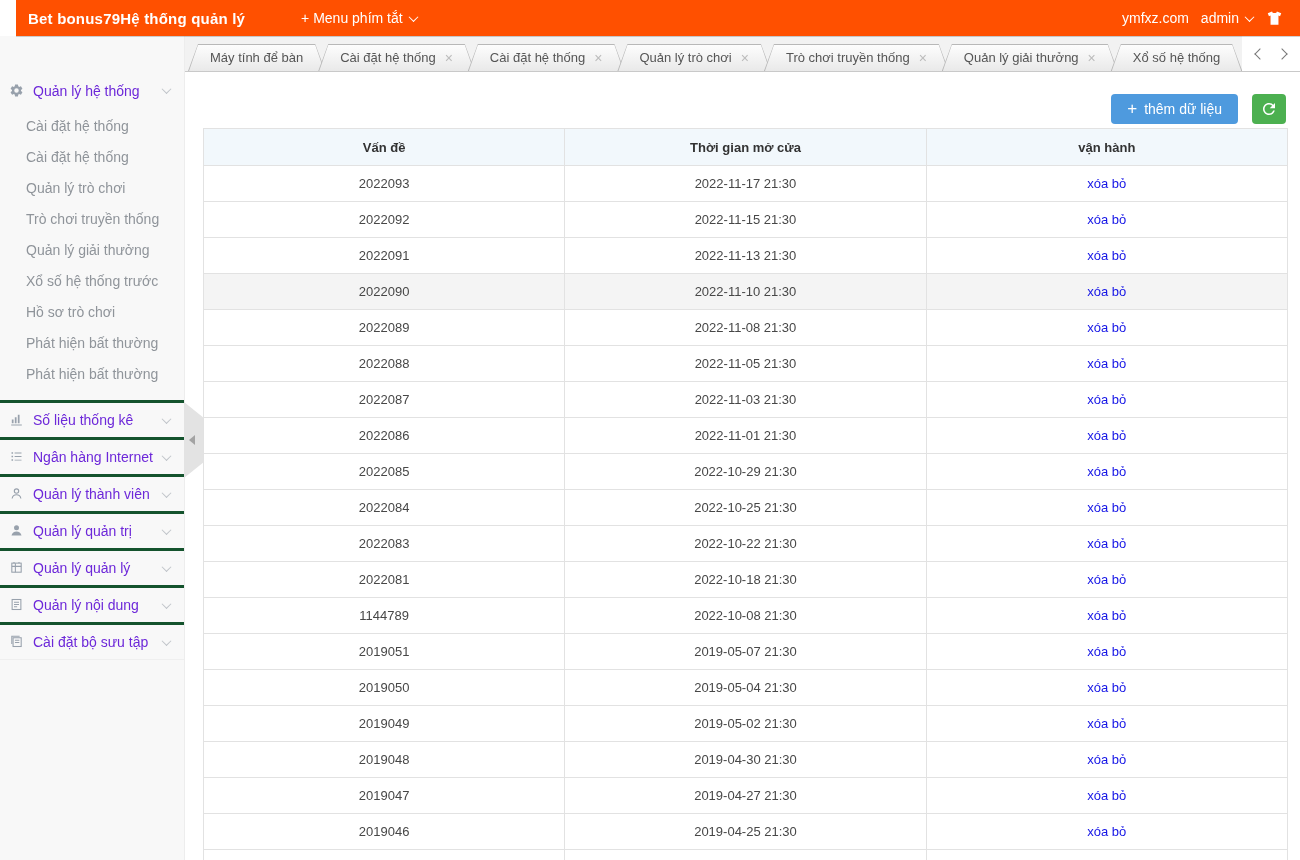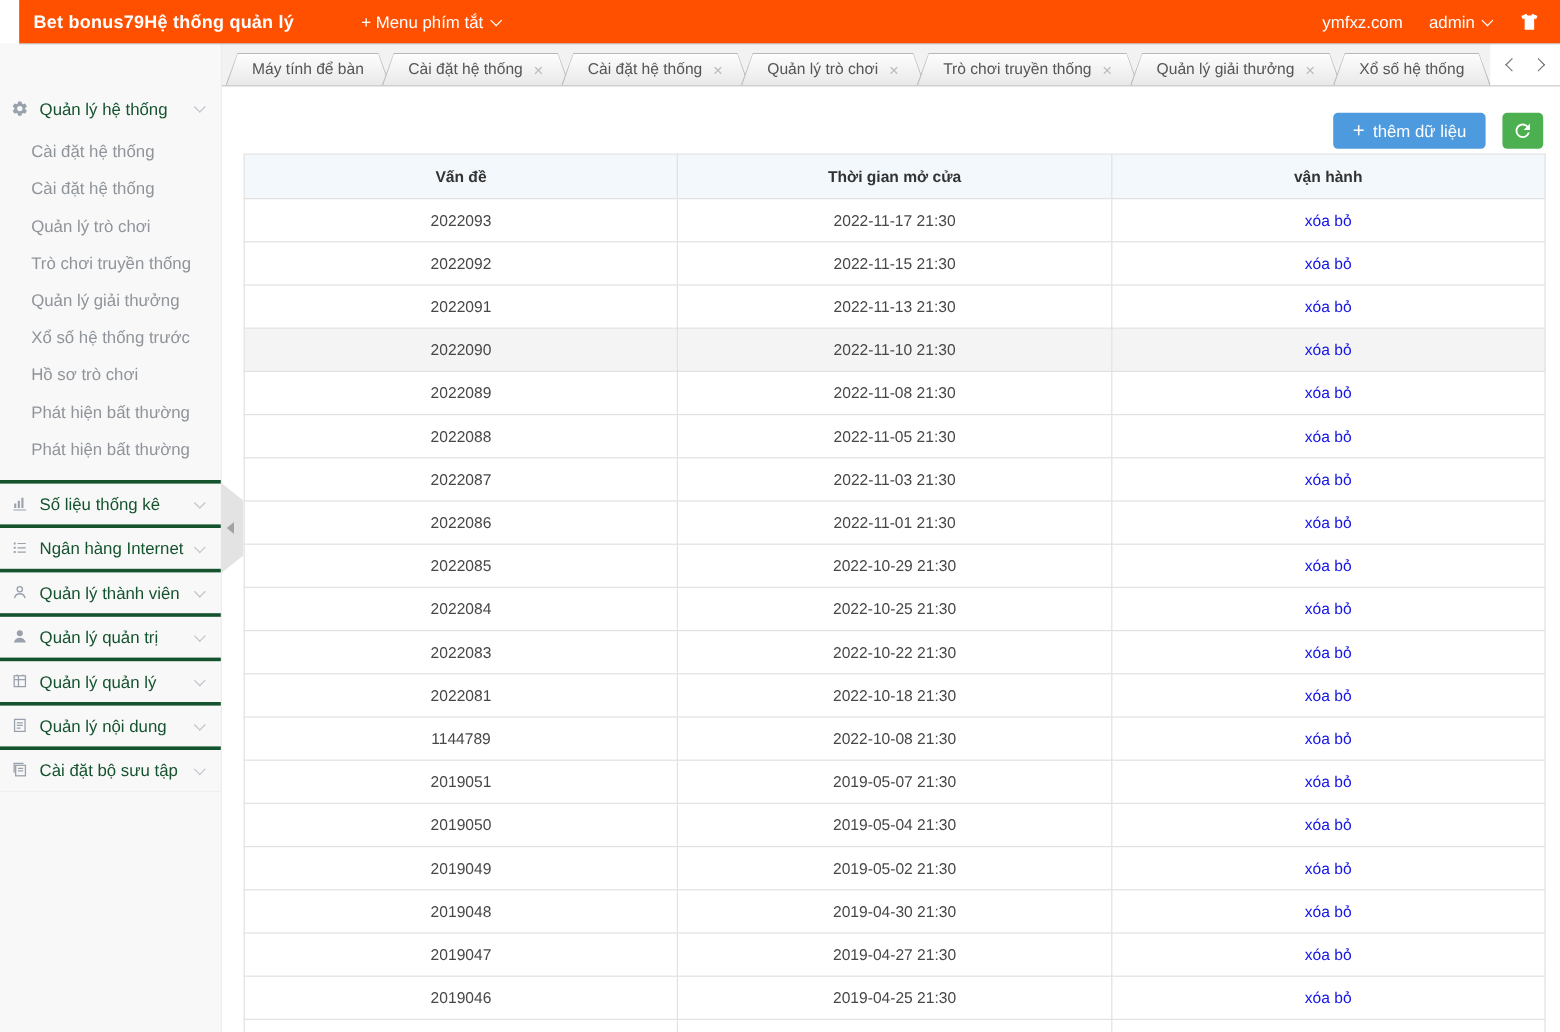--- a/index.html
+++ b/index.html
@@ -10,31 +10,31 @@
   }
   *{margin:0;padding:0;box-sizing:border-box;}
   body{width:1300px;height:860px;overflow:hidden;position:relative;
        font-family:"Liberation Sans","DejaVu Sans",sans-serif;background:#fff;}
 
   
   .topbar{position:absolute;top:0;left:0;right:0;height:36px;background:var(--topbar-bg);
           display:flex;align-items:center;color:#fff;box-shadow:0 1px 0 rgba(0,0,0,.18);z-index:30;margin-left:16px;}
   .brand{margin-left:12px;font-size:15px;font-weight:bold;letter-spacing:.2px;}
   .shortcut{margin-left:56px;font-size:14px;display:flex;align-items:center;gap:7px;cursor:pointer;}
-  .top-right{margin-left:auto;display:flex;align-items:center;gap:22px;margin-right:16px;font-size:14px;}
+  .top-right{margin-left:auto;display:flex;align-items:center;gap:12px;margin-right:16px;font-size:14px;}
   .userbox{display:flex;align-items:center;gap:7px;cursor:pointer;}
   .chev{width:7px;height:7px;border-right:1.5px solid #fff;border-bottom:1.5px solid #fff;
         transform:rotate(45deg) translate(-1px,-1px);display:inline-block;}
   .chev.gray{border-color:#c0c4c9;}
 
   
   .sidebar{position:absolute;top:36px;left:0;bottom:0;width:185px;background:#f8f8f8;
            border-right:1px solid #ededed;padding-top:36px;z-index:20;}
   .side-item{height:37px;display:flex;align-items:center;padding:0 14px 0 9px;font-size:14px;
-             color:#14532d;cursor:pointer;}
+             color:#6d28d9;cursor:pointer;}
   .side-icon{width:16px;height:16px;margin-right:8px;color:#98a1ac;display:inline-flex;}
   .side-icon svg{width:15px;height:15px;}
   .side-label{flex:1;white-space:nowrap;overflow:hidden;}
   .side-chev{margin-left:auto;}
   .side-sub{padding:2px 0 10px;}
   .side-subitem{height:31px;line-height:31px;padding-left:26px;font-size:14px;color:#8f949a;
                 cursor:pointer;white-space:nowrap;}
   .side-group + .side-group .side-item{border-top:3px solid #14532d;}
   .side-group:last-child{border-bottom:1px solid #efefef;}
   .side-handle{position:absolute;top:402px;left:184px;width:19px;height:76px;background:#e3e3e3;

